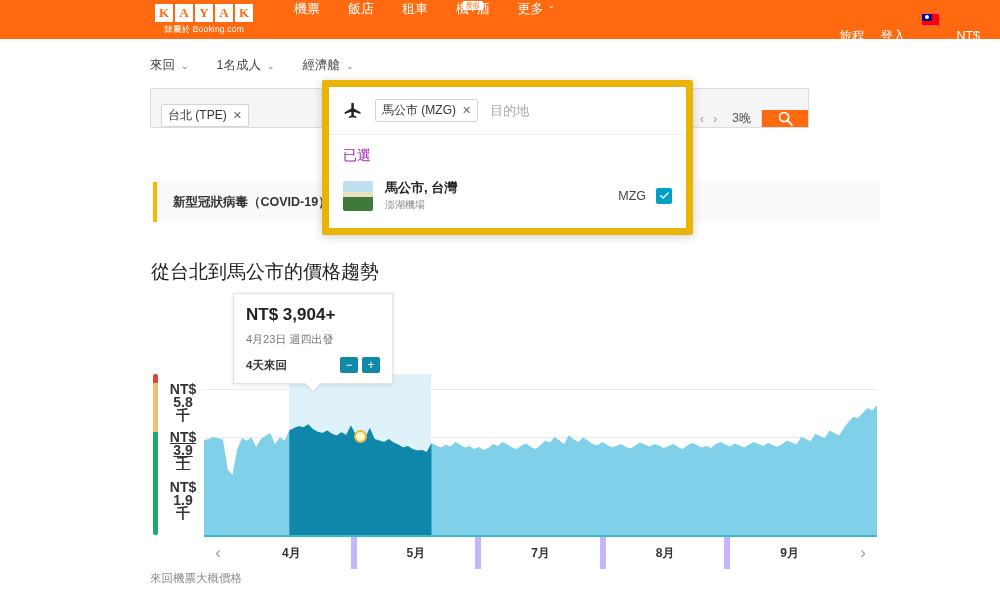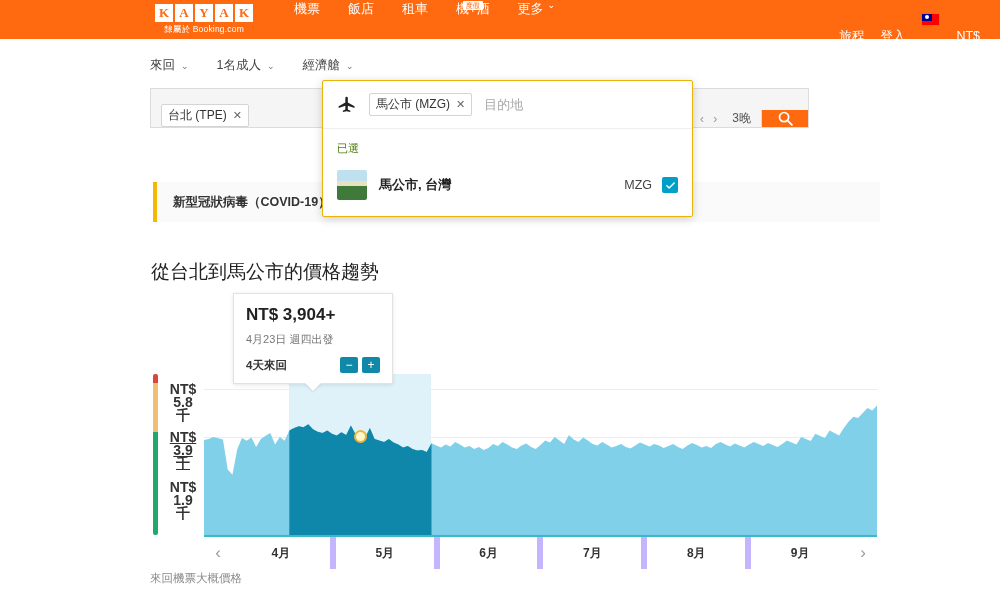--- a/index.html
+++ b/index.html
@@ -115,32 +115,32 @@
     width: 46px; background: #ff690f;
     display: flex; align-items: center; justify-content: center;
     cursor: pointer;
   }
   .mag { width: 17px; height: 17px; }
 
   
   .dropdown {
     position: absolute; top: 80px; left: 322px;
     width: 371px; background: #fff;
-    border: 1px solid #eab308; border-radius: 2px;
+    border: 7px solid #eab308; border-radius: 2px;
     box-shadow: 0 2px 10px rgba(0,0,0,.18);
     z-index: 40;
   }
   .dd-input {
     display: flex; align-items: center; gap: 12px;
     height: 48px; padding: 0 14px;
     border-bottom: 1px solid #eee;
   }
   .dd-placeholder { color: #a9a9a9; font-size: 13px; }
   .dd-label {
-    font-size: 11px; color: #4d7c0f;
+    font-size: 14px; color: #a21caf;
     padding: 12px 14px 6px 14px;
   }
   .dd-row {
     display: flex; align-items: center;
     padding: 8px 14px 16px 14px; cursor: pointer;
   }
   .dd-thumb {
     width: 30px; height: 30px; border-radius: 2px; flex: 0 0 30px;
     background: linear-gradient(#bfe0ef 0 38%, #e8e2c0 38% 52%, #3f7a3a 52% 100%);
   }
@@ -346,20 +346,21 @@
       <span>馬公市 (MZG)</span>
       <span class="x">✕</span>
     </span>
     <span class="dd-placeholder">目的地</span>
   </div>
   <div class="dd-label">已選</div>
   <div class="dd-row">
     <div class="dd-thumb"></div>
     <div class="dd-text">
       <div class="dd-title">馬公市, 台灣</div>
+      <div class="dd-sub">澎湖機場</div>
     </div>
     <span class="dd-code">MZG</span>
     <span class="dd-check">
       <svg viewBox="0 0 24 24">
         <path d="M4 12.5l5 5L20 6.5" fill="none" stroke="#fff" stroke-width="3.2" stroke-linecap="round" stroke-linejoin="round"></path>
       </svg>
     </span>
   </div>
 </div>
 
@@ -402,21 +403,20 @@
         <path d="M 0 161.0 L 0.00 65.91 L 4.74 64.90 L 9.48 62.89 L 14.22 64.15 L 18.96 65.41 L 23.70 95.59 L 28.44 100.63 L 33.18 75.47 L 37.92 63.90 L 42.65 66.66 L 47.39 63.39 L 52.13 72.95 L 56.87 64.90 L 61.61 61.63 L 66.35 59.12 L 71.09 70.44 L 75.83 62.89 L 80.57 66.66 L 85.31 56.60 L 90.05 54.09 L 94.79 52.32 L 99.53 53.33 L 104.27 50.31 L 109.01 55.34 L 113.75 57.86 L 118.49 59.12 L 123.23 56.60 L 127.96 59.87 L 132.70 61.38 L 137.44 58.36 L 142.18 60.88 L 146.92 51.57 L 151.66 60.38 L 156.40 62.79 L 161.14 63.39 L 165.88 54.09 L 170.62 64.90 L 175.36 66.41 L 180.10 67.92 L 184.84 64.90 L 189.58 68.43 L 194.32 70.44 L 199.06 73.46 L 203.80 71.95 L 208.54 74.97 L 213.27 76.47 L 218.01 75.97 L 222.75 77.98 L 227.49 69.18 L 232.23 71.44 L 236.97 73.46 L 241.71 70.44 L 246.45 72.45 L 251.19 67.92 L 255.93 70.44 L 260.67 73.46 L 265.41 71.95 L 270.15 74.97 L 274.89 72.95 L 279.63 75.97 L 284.37 73.96 L 289.11 69.93 L 293.85 71.95 L 298.58 67.92 L 303.32 70.44 L 308.06 73.46 L 312.80 74.97 L 317.54 71.44 L 322.28 69.43 L 327.02 72.95 L 331.76 74.97 L 336.50 70.94 L 341.24 66.41 L 345.98 68.43 L 350.72 62.89 L 355.46 66.41 L 360.20 69.93 L 364.94 60.88 L 369.68 65.41 L 374.42 67.92 L 379.15 63.39 L 383.89 66.41 L 388.63 69.93 L 393.37 71.44 L 398.11 67.92 L 402.85 70.44 L 407.59 73.46 L 412.33 71.95 L 417.07 69.93 L 421.81 72.95 L 426.55 74.46 L 431.29 71.44 L 436.03 68.43 L 440.77 70.44 L 445.51 72.45 L 450.25 69.93 L 454.99 71.44 L 459.73 73.96 L 464.46 71.95 L 469.20 69.93 L 473.94 72.95 L 478.68 74.97 L 483.42 71.44 L 488.16 68.93 L 492.90 70.94 L 497.64 73.46 L 502.38 71.95 L 507.12 73.96 L 511.86 69.93 L 516.60 67.92 L 521.34 70.44 L 526.08 72.45 L 530.82 69.43 L 535.56 71.44 L 540.30 73.46 L 545.04 70.44 L 549.77 67.92 L 554.51 69.93 L 559.25 71.95 L 563.99 68.93 L 568.73 70.94 L 573.47 72.95 L 578.21 69.93 L 582.95 66.41 L 587.69 68.43 L 592.43 70.44 L 597.17 62.89 L 601.91 64.90 L 606.65 66.92 L 611.39 59.87 L 616.13 61.88 L 620.87 63.90 L 625.61 56.60 L 630.35 59.12 L 635.08 61.38 L 639.82 54.09 L 644.56 47.80 L 649.30 42.77 L 654.04 44.02 L 658.78 38.99 L 663.52 33.96 L 668.26 36.48 L 673.00 31.45 L 673 161 Z" fill="#0f87ab" clip-path="url(#hlclip)"></path>
       </svg>
       <div class="marker" title="NT$ 3,904+" style="left: 149.901px; top: 56.29px;"></div>
     </div>
 
   <div class="xaxis">
     <div class="x-nav" id="xprev">‹</div>
     <div class="x-months" id="xmonths">
         <div class="x-month">4月</div>
         <div class="x-month">5月</div>
-        <div class="x-month">6月</div>
         <div class="x-month">7月</div>
         <div class="x-month">8月</div>
         <div class="x-month">9月</div>
       </div>
     <div class="x-nav" id="xnext">›</div>
   </div>
 </div>
 
 <div class="chart-caption">來回機票大概價格</div>
 

